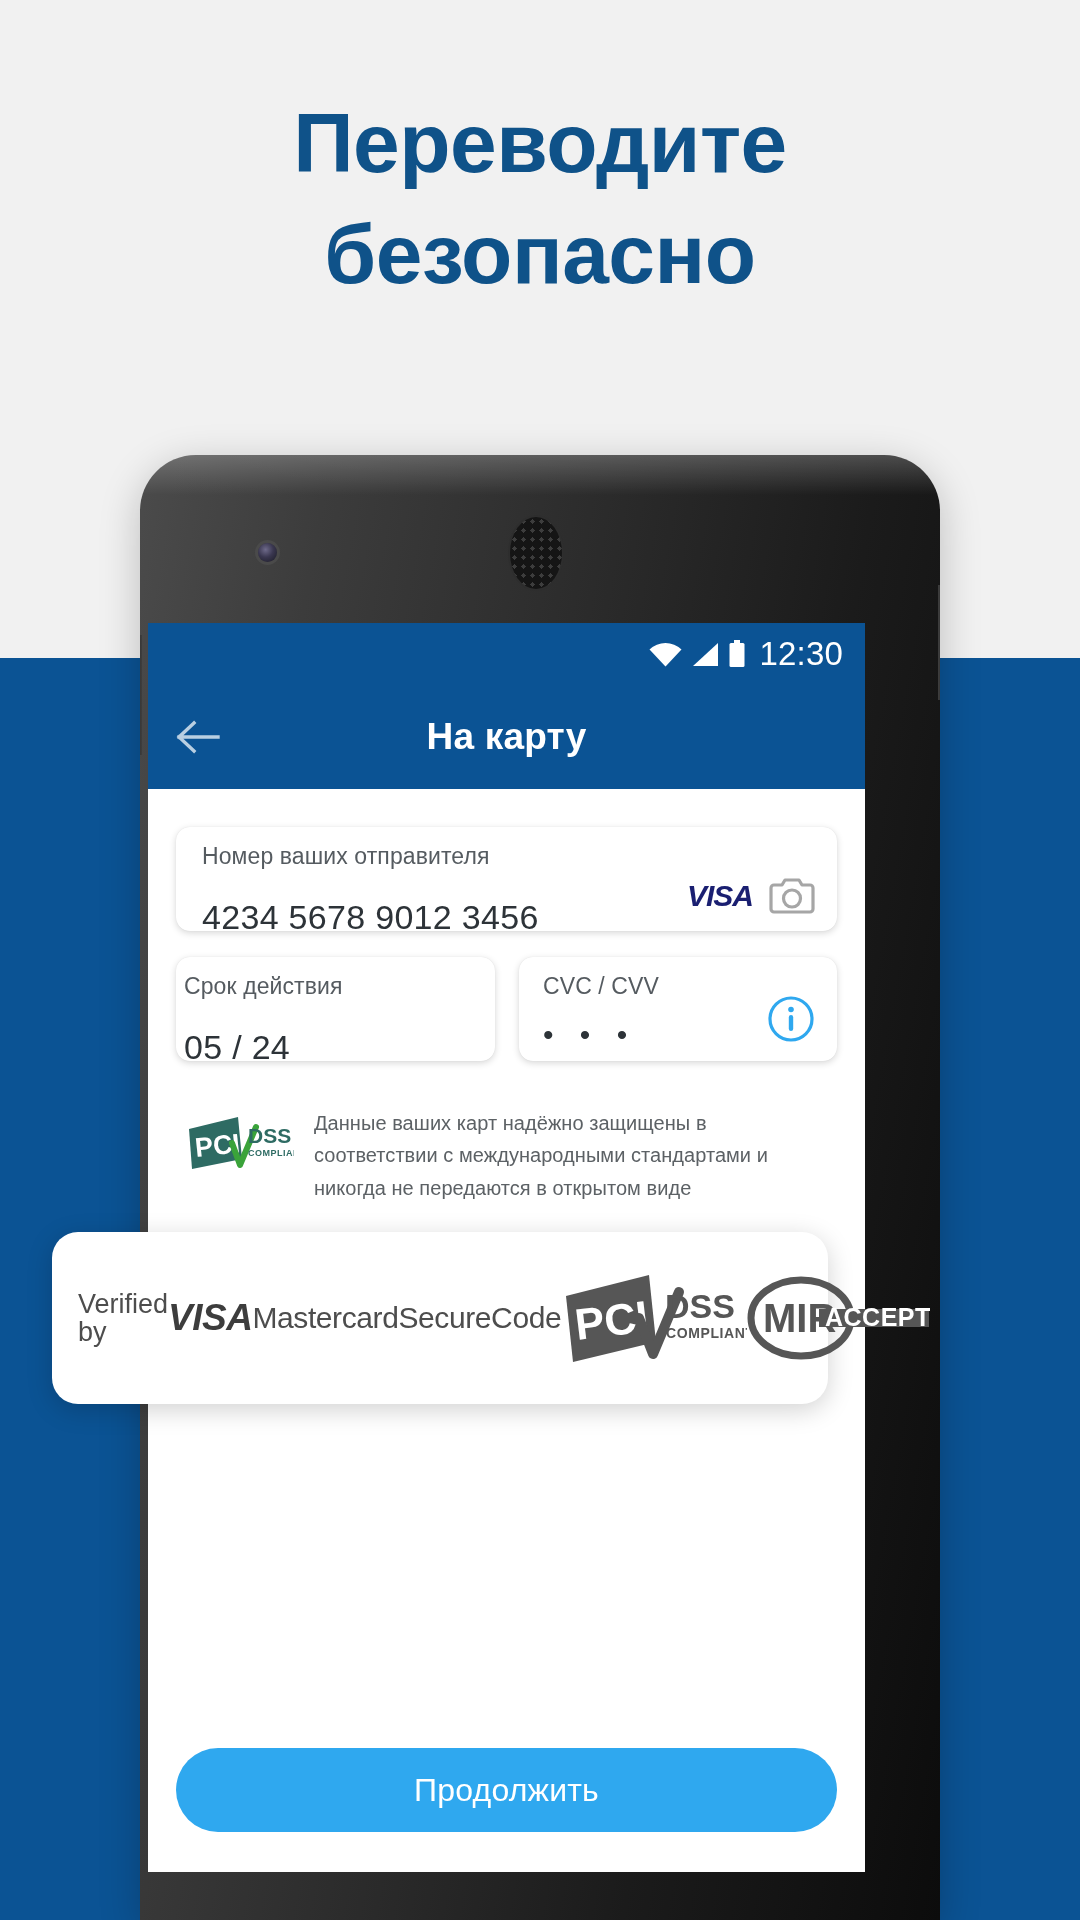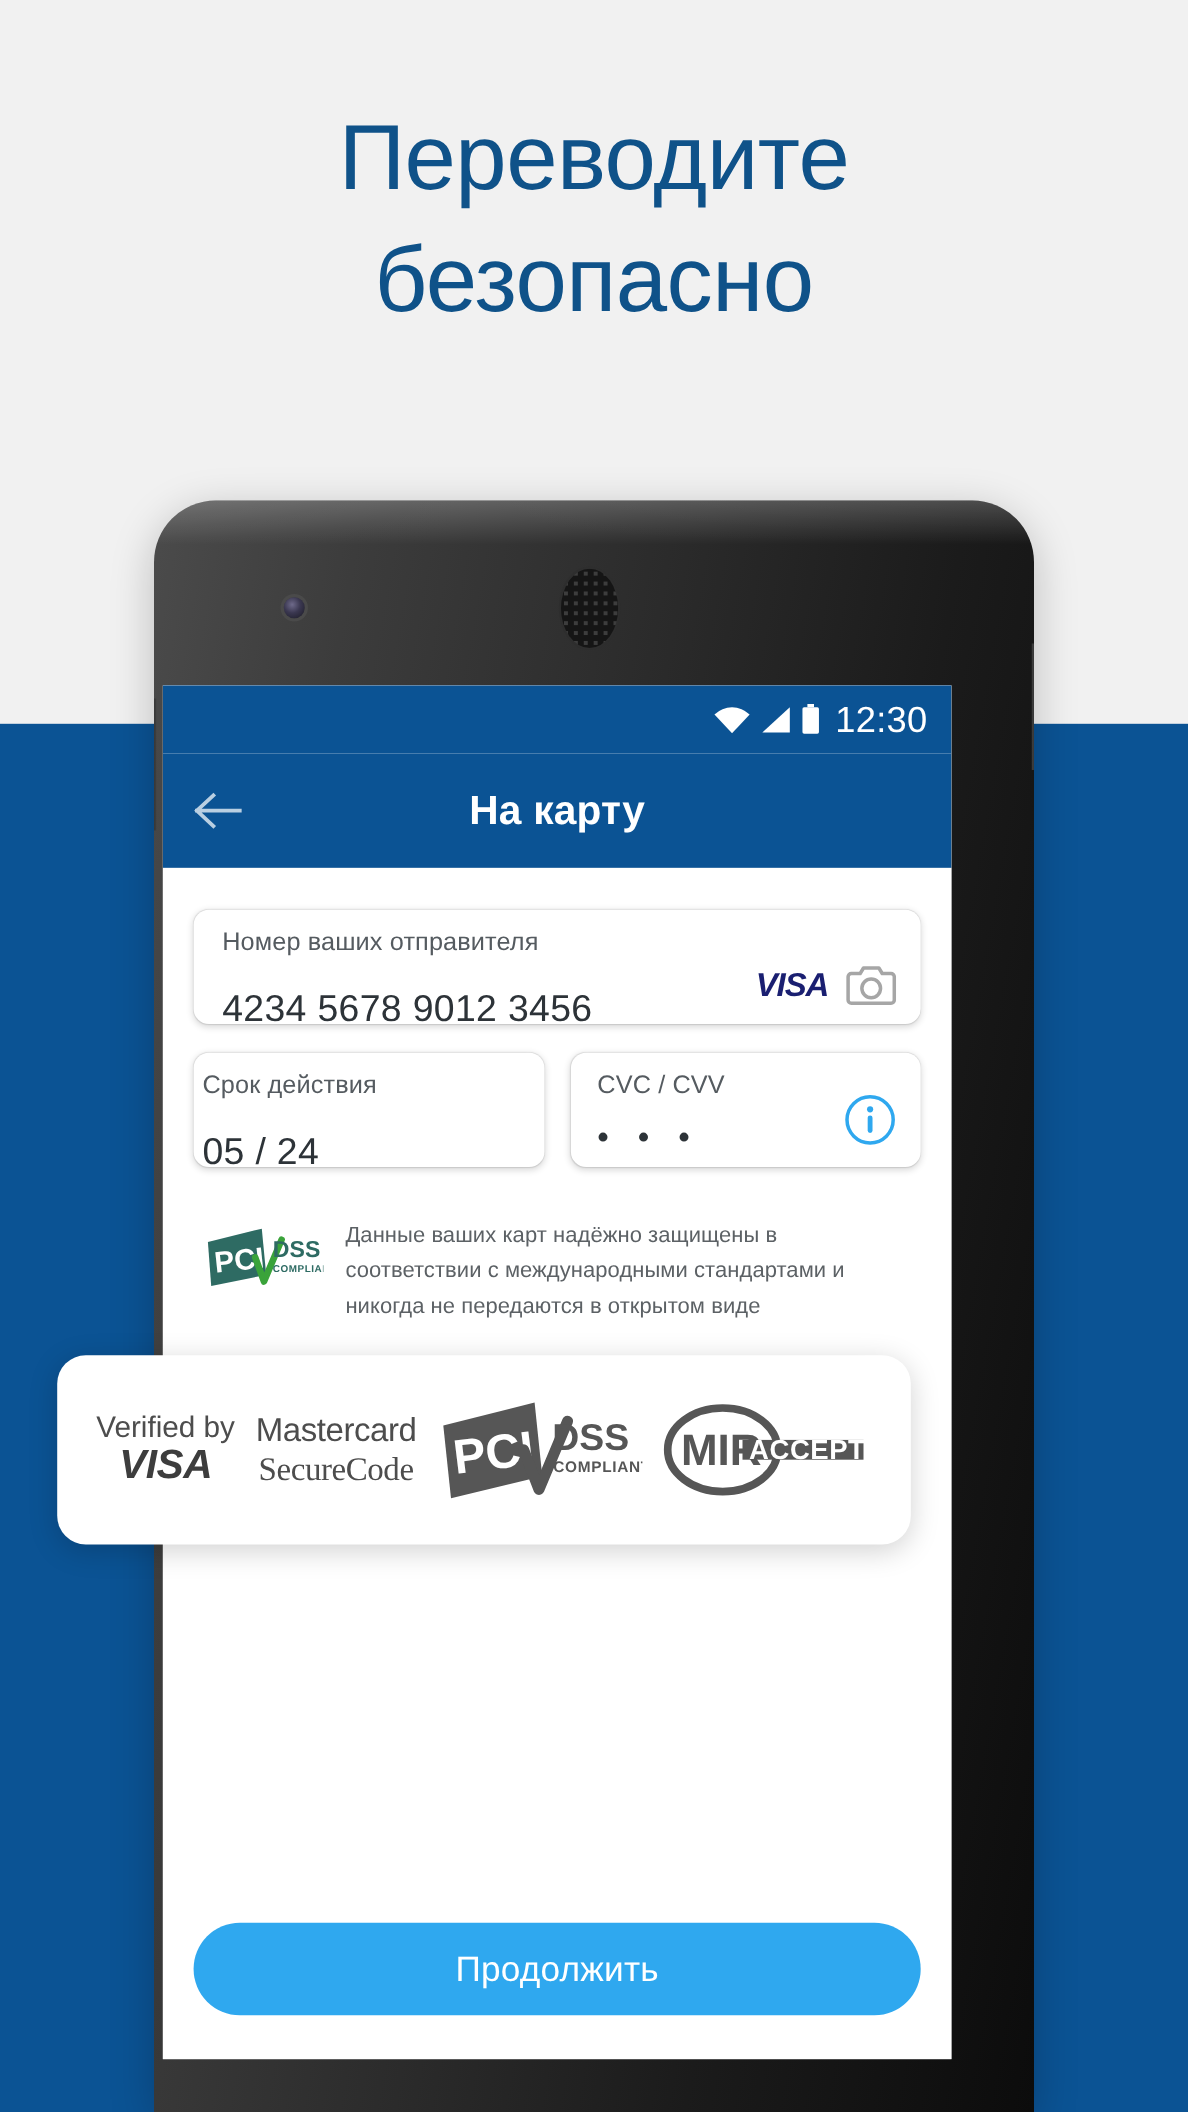--- a/index.html
+++ b/index.html
@@ -35,21 +35,21 @@
     position: absolute;
     left: 0; top: 88px;
     width: 1080px;
     text-align: center;
     color: #0f5289;
     font-size: 84px;
     line-height: 1.32;
     font-weight: 400;
     letter-spacing: -0.5px;
   }
-  #headline .ln { display: block; }
+  #headline .ln { display: block; font-weight: bold; }
 
   
   #phone {
     position: absolute;
     left: 140px;
     top: 455px;
     width: 800px;
     height: 1465px;
   }
   #phone-body {
@@ -284,21 +284,21 @@
     border-radius: 26px;
     box-shadow: 0 6px 26px rgba(0,0,0,0.18);
     display: flex;
     align-items: center;
     justify-content: space-around;
     padding: 0 26px;
     box-sizing: border-box;
   }
   .trust-badge {
     display: flex;
-    flex-direction: column;
+    flex-direction: row;
     align-items: center;
     justify-content: center;
   }
   #badge-verified-visa .vb-top {
     font-size: 27px;
     color: #4d4d4d;
     line-height: 1.05;
     font-weight: 400;
   }
   #badge-verified-visa .vb-bottom {
@@ -313,21 +313,20 @@
     font-size: 30px;
     color: #4d4d4d;
     line-height: 1.18;
     letter-spacing: -0.4px;
   }
   #badge-mastercard .mc-l2 {
     font-size: 30px;
     color: #4d4d4d;
     line-height: 1.18;
     letter-spacing: -0.4px;
-    font-family: Liberation Serif, serif;
   }
 </style>
 </head>
 <body>
 
 <div id="bg-light"></div>
 <div id="bg-blue-band"></div>
 
 <div id="headline">
   <span class="ln">Переводите</span>

